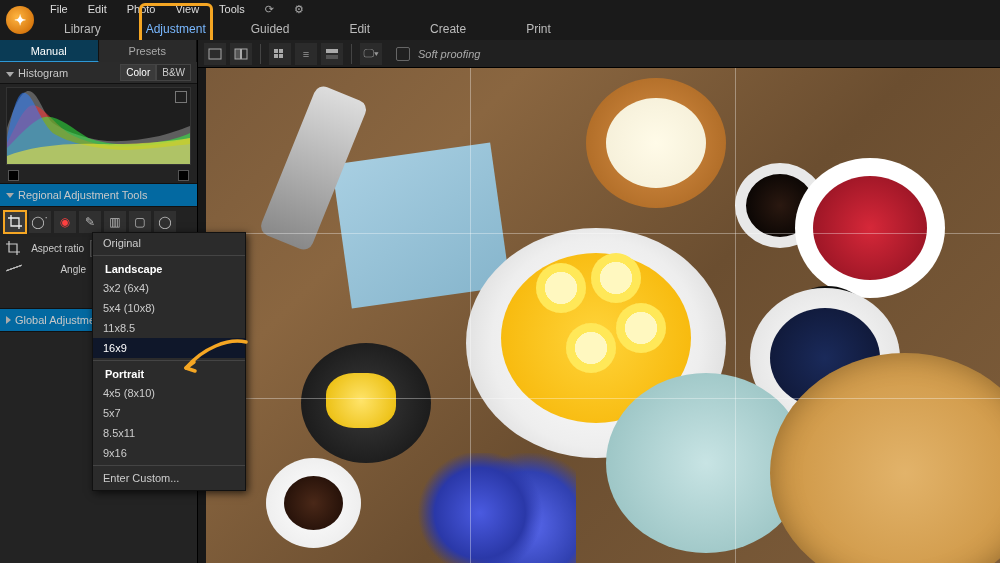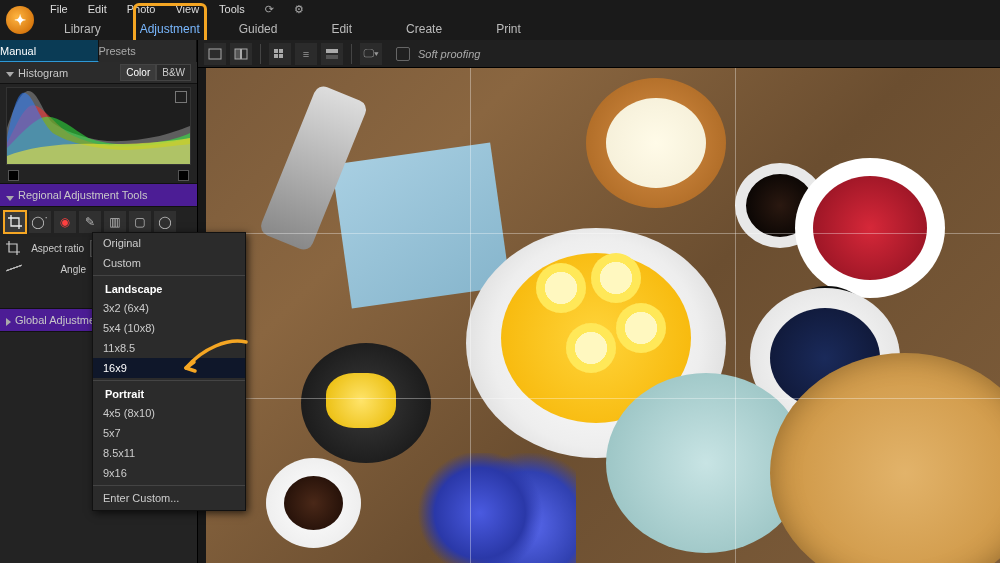--- a/index.html
+++ b/index.html
@@ -2,40 +2,40 @@
 <html><head>
 <meta charset="utf-8">
 <style>
   * { margin: 0; padding: 0; box-sizing: border-box; font-family: -apple-system, "Segoe UI", Arial, sans-serif; }
   body { width: 1000px; height: 563px; background: #1e1e1e; color: #c8c8c8; overflow: hidden; position: relative; font-size: 11px; }
   .menubar { height: 18px; background:#1a1a1a; display:flex; align-items:center; padding-left:42px; gap:4px; font-size:11px; color:#ddd; }
   .menubar span { padding:0 8px; cursor:default; }
   .menubar .ico { color:#aaa; }
   .logo { position:absolute; top:2px; left:2px; width:36px; height:36px; display:flex; align-items:center; justify-content:center; }
   .logo-circ { width:28px; height:28px; border-radius:50%; background: radial-gradient(circle at 40% 40%, #ffb642, #d97a10 70%, #8a4b08); display:flex;align-items:center;justify-content:center;color:#fff;font-weight:bold;font-size:14px; }
-  .topnav { height:22px; background:#1a1a1a; display:flex; align-items:center; padding-left:42px; gap:10px; font-size:12px; color:#bbb; }
+  .topnav { height:22px; background:#1a1a1a; display:flex; align-items:center; padding-left:42px; gap:16px; font-size:12px; color:#bbb; }
   .topnav .navitem { padding:3px 22px; cursor:pointer; }
   .topnav .active { color:#79b8ff; }
   .hl-box { border:3px solid #f5a623; border-radius:6px; padding:16px 4px !important; }
   .content { display:flex; height: calc(100% - 40px); }
   .sidebar { width:198px; background:#232323; border-right:1px solid #000; display:flex; flex-direction:column; font-size:11px; }
   .subtabs { display:flex; height:22px; }
-  .subtab { flex:1; line-height:22px; background:#2a2a2a; color:#aaa; cursor:pointer; border-right:1px solid #111;}
+  .subtab { flex:1; text-align:center; line-height:22px; background:#2a2a2a; color:#aaa; cursor:pointer; border-right:1px solid #111;}
   .subtab.active { background:#0a3b55; color:#fff; border-bottom:1px solid #2e98d6; }
   .panel-head { display:flex; align-items:center; justify-content:space-between; height:22px; padding:0 6px; background:#2b2b2b; border-bottom:1px solid #111; font-size:11px; }
   .panel-head .right { display:flex; gap:0; font-size:10px; }
   .panel-head .right span { padding:2px 5px; color:#ccc; border:1px solid #444; }
   .panel-head .right span.on { background:#3a3a3a; color:#fff; }
   .chev { width:0;height:0;border-left:4px solid transparent;border-right:4px solid transparent;border-top:5px solid #aaa; display:inline-block; margin-right:4px;}
   .chev.right { border-top:4px solid transparent; border-bottom:4px solid transparent; border-left:5px solid #aaa; border-right:none; margin-right:4px;}
   .histo { height:78px; background:#1e1e1e; position:relative; margin:3px 6px; border:1px solid #333;}
   .hist-exp { position:absolute; top:3px; right:3px; width:12px;height:12px; border:1px solid #777;}
   .clip-row { display:flex; justify-content:space-between; padding:2px 8px; }
   .clip-dot { width:11px;height:11px; background:#000; border:1px solid #555;}
-  .section-title { display:flex; align-items:flex-end; padding:5px 6px; background:#4c1d95; border-top:1px solid #111; border-bottom:1px solid #111; }
+  .section-title { display:flex; align-items:center; padding:5px 6px; background:#0369a1; border-top:1px solid #111; border-bottom:1px solid #111; }
   .tool-row { display:flex; gap:3px; padding:4px; background:#222; }
   .tool-btn { width:22px; height:22px; display:flex; align-items:center; justify-content:center; background:#303030; color:#bbb; cursor:pointer; font-size:12px;}
   .tool-btn.active { outline:2px solid #f5a623; outline-offset:-1px; background:#3a3a3a; color:#fff;}
   .aspect-row { display:flex; align-items:center; padding:3px 6px; gap:6px; color:#ccc; font-size:10px;}
   .aspect-row .label { width:58px; text-align:right; }
   .aspect-sel { flex:1; height:17px; background:#393939; border:1px solid #555; display:flex;align-items:center;justify-content:space-between;padding:0 4px; color:#bbb; font-size:10px;}
   .lock-ico { color:#f5a623; font-size:10px; }
   .canvas { flex:1; position:relative; background:#181818; }
   .toolbar { height:28px; background:#202020; border-bottom:1px solid #000; display:flex; align-items:center; padding:0 6px; gap:4px; }
   .tb-btn { width:22px; height:22px; display:flex; align-items:center; justify-content:center; background:#2b2b2b; color:#999; font-size:11px; cursor:pointer;}
@@ -238,21 +238,20 @@
         <div class="grid-line gl-v2"></div>
         <div class="grid-line gl-h1"></div>
         <div class="grid-line gl-h2"></div>
       </div>
     </div>
   </div>
 </div>
 
 <div class="dropdown">
   <div class="dd-item">Original</div>
-  <div class="dd-item">Custom</div>
   <div class="dd-sep"></div>
   <div class="dd-head">Landscape</div>
   <div class="dd-item">3x2 (6x4)</div>
   <div class="dd-item">5x4 (10x8)</div>
   <div class="dd-item">11x8.5</div>
   <div class="dd-item sel">16x9</div>
   <div class="dd-sep"></div>
   <div class="dd-head">Portrait</div>
   <div class="dd-item">4x5 (8x10)</div>
   <div class="dd-item">5x7</div>

